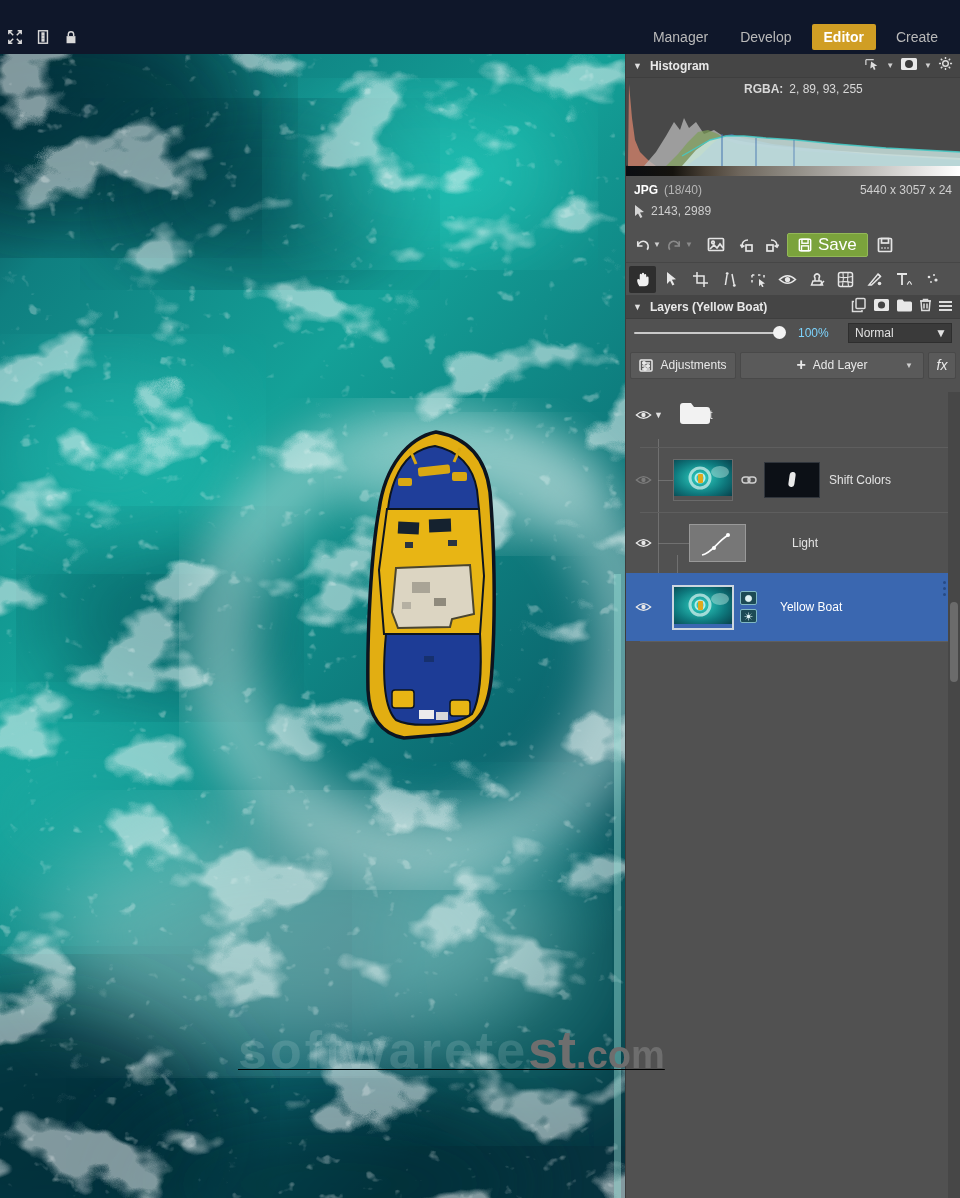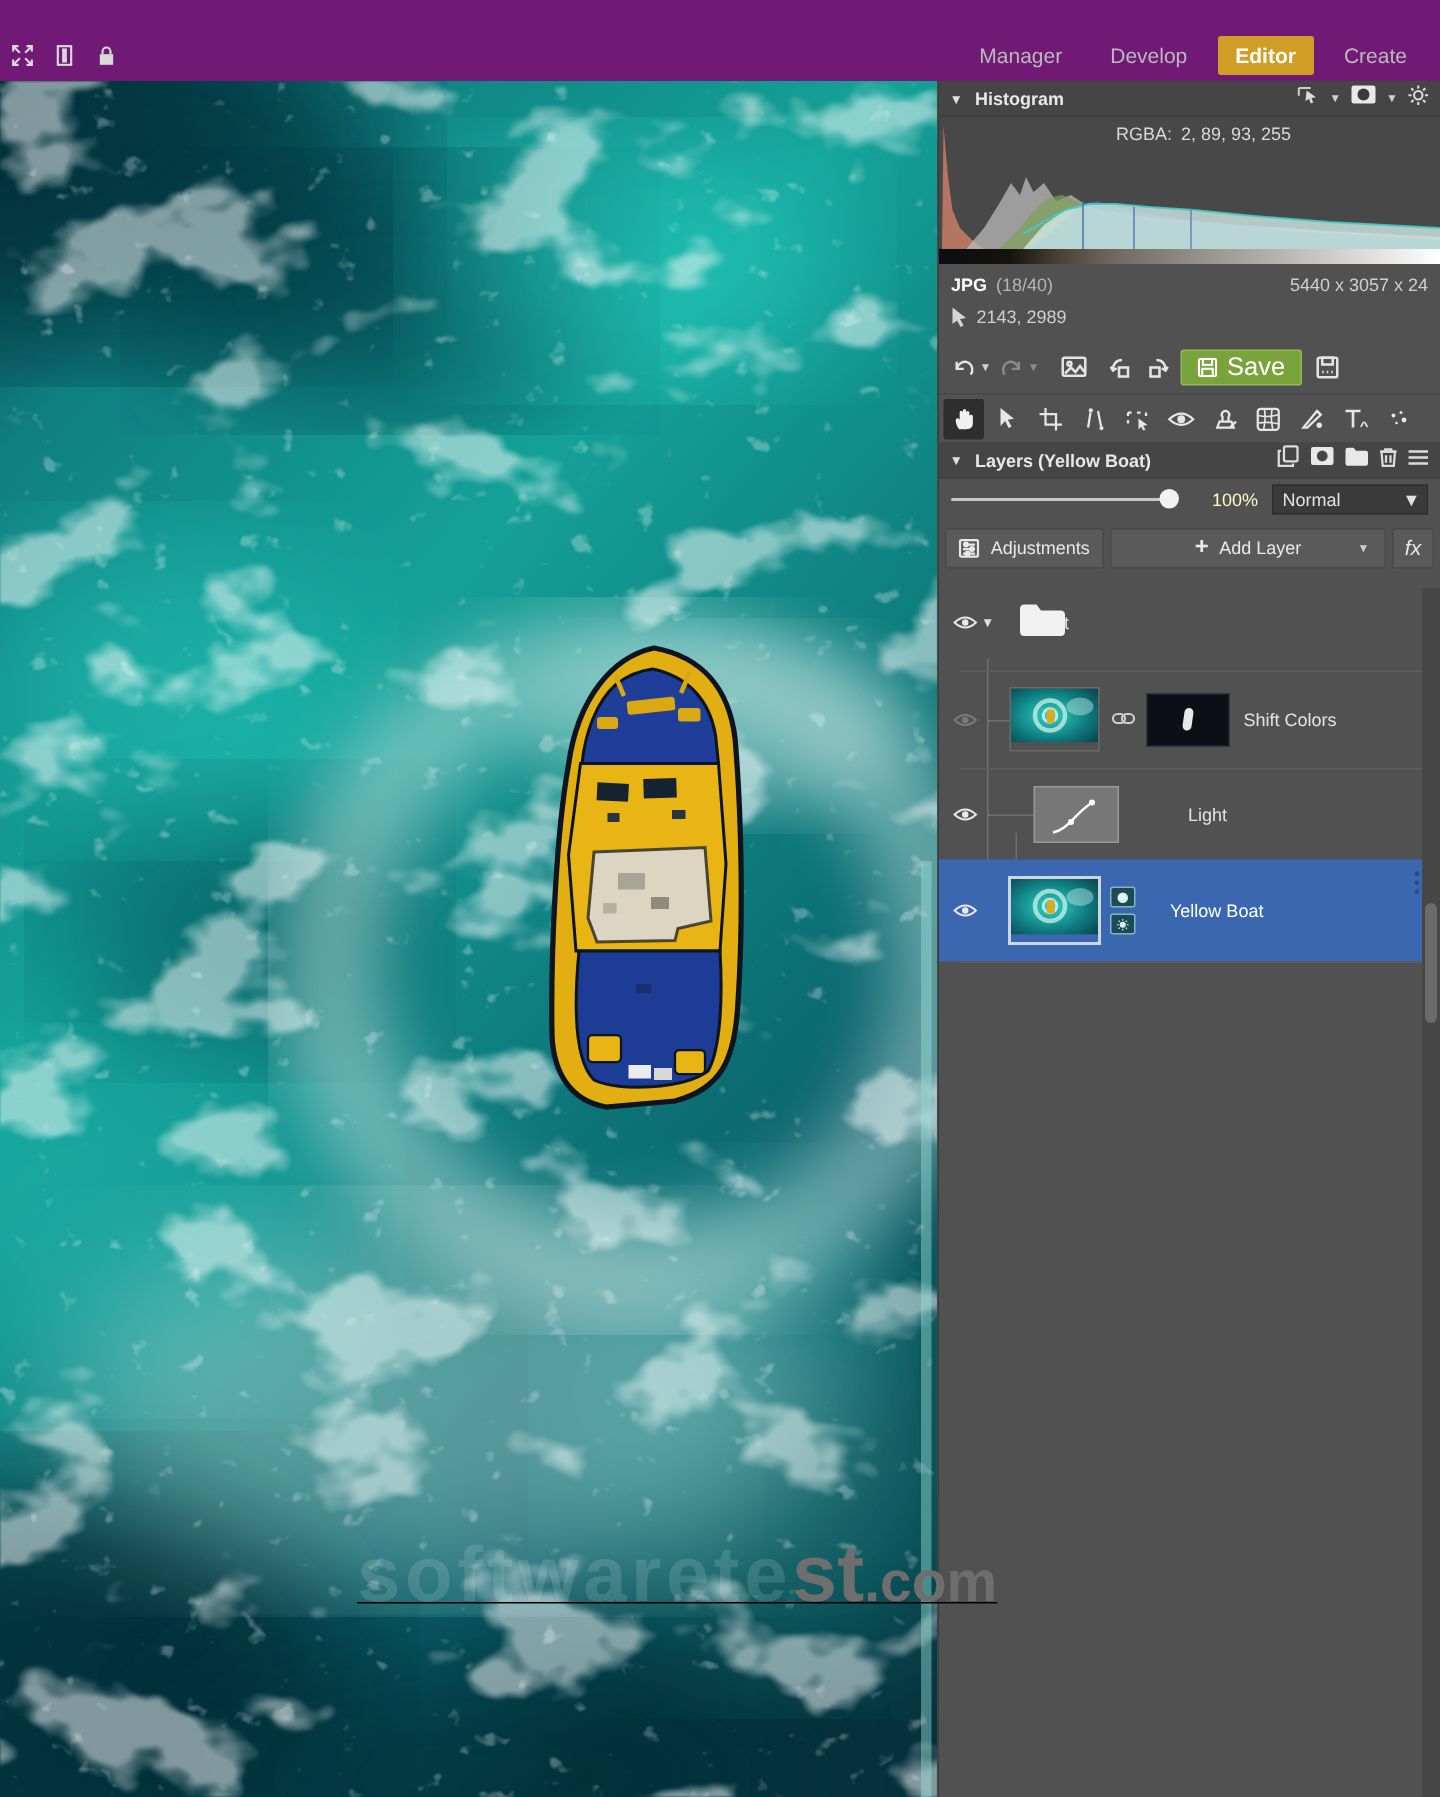--- a/index.html
+++ b/index.html
@@ -1,21 +1,21 @@
 <!DOCTYPE html>
 <html><head>
 <meta charset="utf-8">
 <style>
   * { margin:0; padding:0; box-sizing:border-box; }
   html,body { background:#333; }
   body { font-family:"Liberation Sans", sans-serif; }
   #app { position:relative; width:960px; height:1198px; overflow:hidden; background:#4f4f4f; }
 
   
-  .topbar { position:absolute; left:0; top:0; width:960px; height:54px; background:#701a75; z-index:30; }
+  .topbar { position:absolute; left:0; top:0; width:960px; height:54px; background:#0f172a; z-index:30; }
   .topbar-icons { position:absolute; left:6px; top:28px; display:flex; gap:10px; }
   .tbicon { width:18px; height:18px; display:flex; align-items:center; justify-content:center; }
   .tbicon svg { stroke:#d9d9d9; fill:none; stroke-width:1.6; }
   .tabs { position:absolute; right:10px; top:24px; display:flex; align-items:center; gap:8px; }
   .tab { color:#b9b9b9; font-size:14px; padding:5px 12px; cursor:default; }
   .tab.active { background:#d09e24; color:#fff; font-weight:bold; border-radius:2px; }
 
   
   .canvas { position:absolute; left:0; top:54px; width:625px; height:1144px; overflow:hidden; background:#0b6d72; }
   .canvas svg.sea { position:absolute; left:0; top:0; }
@@ -31,21 +31,21 @@
   .panel { position:absolute; left:625px; top:54px; width:335px; height:1144px; background:#515151; border-left:1px solid #3c3c3c; z-index:20; }
   .sec-header { position:relative; height:24px; background:#454545; display:flex; align-items:center; padding:0 7px; border-bottom:1px solid #3e3e3e; }
   .sec-header .caret { color:#e0e0e0; font-size:9px; margin-right:8px; }
   .sec-title { color:#e8e8e8; font-size:12px; font-weight:bold; }
   .hdr-icons { margin-left:auto; display:flex; align-items:center; gap:6px; }
   .hdr-icons svg { stroke:#dcdcdc; fill:none; stroke-width:1.5; }
   .mini-caret { color:#cfcfcf; font-size:8px; }
 
   .histo-box { position:relative; height:88px; background:#484848; border-bottom:1px solid #3e3e3e; }
   .rgba-line { position:absolute; left:118px; top:4px; font-size:12px; color:#d8d8d8; }
-  .rgba-line b { font-weight:normal; margin-right:6px; }
+  .rgba-line b { font-weight:bold; margin-right:6px; }
   .gradient-strip { height:10px; background:linear-gradient(to right,#0b0d12 0%,#15130e 14%,#4a4136 24%,#6e665c 34%,#8c8880 48%,#aaa7a2 62%,#c9c7c4 76%,#e9e8e7 90%,#ffffff 100%); }
 
   .info-row { display:flex; align-items:center; padding:0 8px; height:22px; margin-top:3px; }
   .fmt { color:#ffffff; font-size:12px; font-weight:bold; }
   .idx { color:#b5b5b5; font-size:12px; margin-left:6px; }
   .dims { margin-left:auto; color:#cfcfcf; font-size:12px; }
   .coord-row { display:flex; align-items:center; gap:6px; padding:0 8px; height:20px; color:#cfcfcf; font-size:12px; }
   .coord-row svg { fill:#d5d5d5; }
 
   .action-row { display:flex; align-items:center; height:36px; padding:0 5px; margin-top:6px; border-bottom:1px solid #464646; }
@@ -61,21 +61,21 @@
 
   .tools-row { display:flex; align-items:center; height:32px; padding:0 3px; gap:2px; }
   .tool { width:27px; height:27px; display:flex; align-items:center; justify-content:center; border-radius:2px; }
   .tool svg { stroke:#e6e6e6; fill:none; stroke-width:1.5; }
   .tool.selected { background:#2e2e2e; }
 
   
   .opacity-row { display:flex; align-items:center; height:28px; padding:0 8px; }
   .slider-track { position:relative; width:150px; height:2px; background:#c9c9c9; border-radius:1px; }
   .slider-knob { position:absolute; right:-2px; top:-6px; width:13px; height:13px; background:#f2f2f2; border-radius:50%; }
-  .opacity-val { color:#fef9c3; font-size:12px; margin-left:24px; width:40px; }
+  .opacity-val { color:#7dd3fc; font-size:12px; margin-left:14px; width:40px; }
   .blend-dd { margin-left:auto; width:104px; height:20px; background:#3a3a3a; border:1px solid #2e2e2e; display:flex; align-items:center; padding:0 6px; }
   .blend-dd span { color:#e2e2e2; font-size:12px; }
   .blend-dd .dd { margin-left:auto; }
 
   .btn-row { display:flex; align-items:center; height:36px; padding:0 4px; gap:4px; }
   .pbtn { display:flex; align-items:center; justify-content:center; gap:7px; height:27px; background:#5a5a5a; border:1px solid #494949; border-radius:2px; color:#e8e8e8; font-size:12px; }
   .pbtn svg { stroke:#e8e8e8; fill:none; stroke-width:1.5; }
   .btn-adjust { width:106px; }
   .btn-addlayer { flex:1; position:relative; }
   .btn-addlayer .dd { position:absolute; right:8px; }

